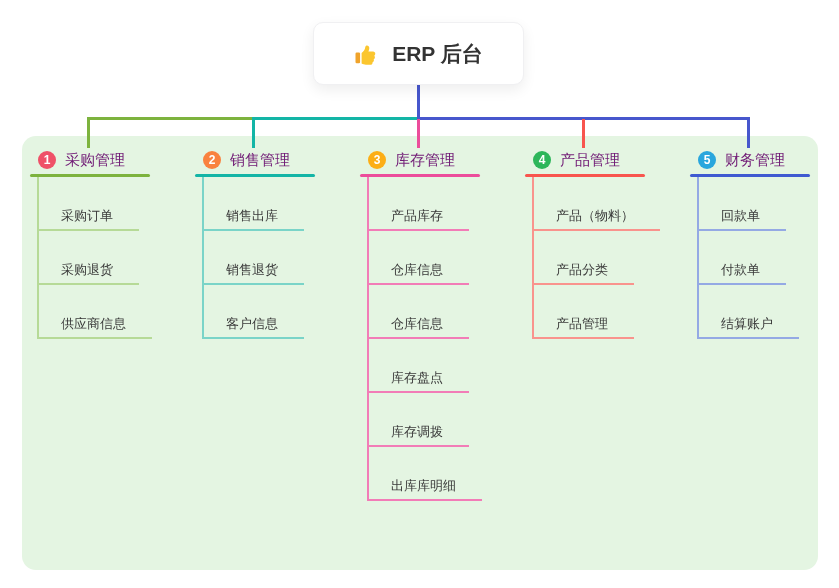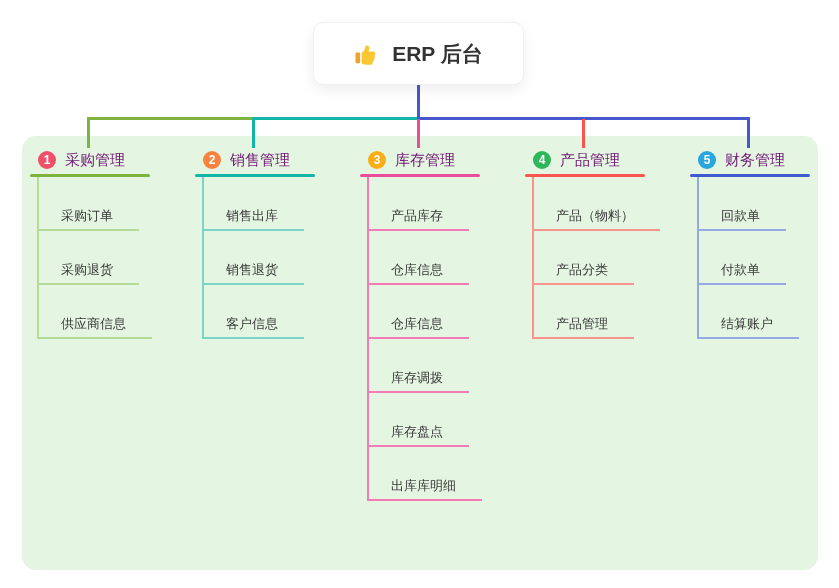--- a/index.html
+++ b/index.html
@@ -134,24 +134,24 @@
       <div class="child">
           <span>产品库存</span>
         </div>
       <div class="child">
           <span>仓库信息</span>
         </div>
       <div class="child">
           <span>仓库信息</span>
         </div>
       <div class="child">
-          <span>库存调拨</span>
+          <span>库存盘点</span>
         </div>
       <div class="child">
-          <span>库存盘点</span>
+          <span>库存调拨</span>
         </div>
       <div class="child">
           <span>出库库明细</span>
         </div>
     </div>
   </div>
 
   <div class="branch b4" style="--main: #f8554e; --light: #f9938d; --badge: #2db65a;">
     <div class="branch-head">
       <span class="badge">4</span>

